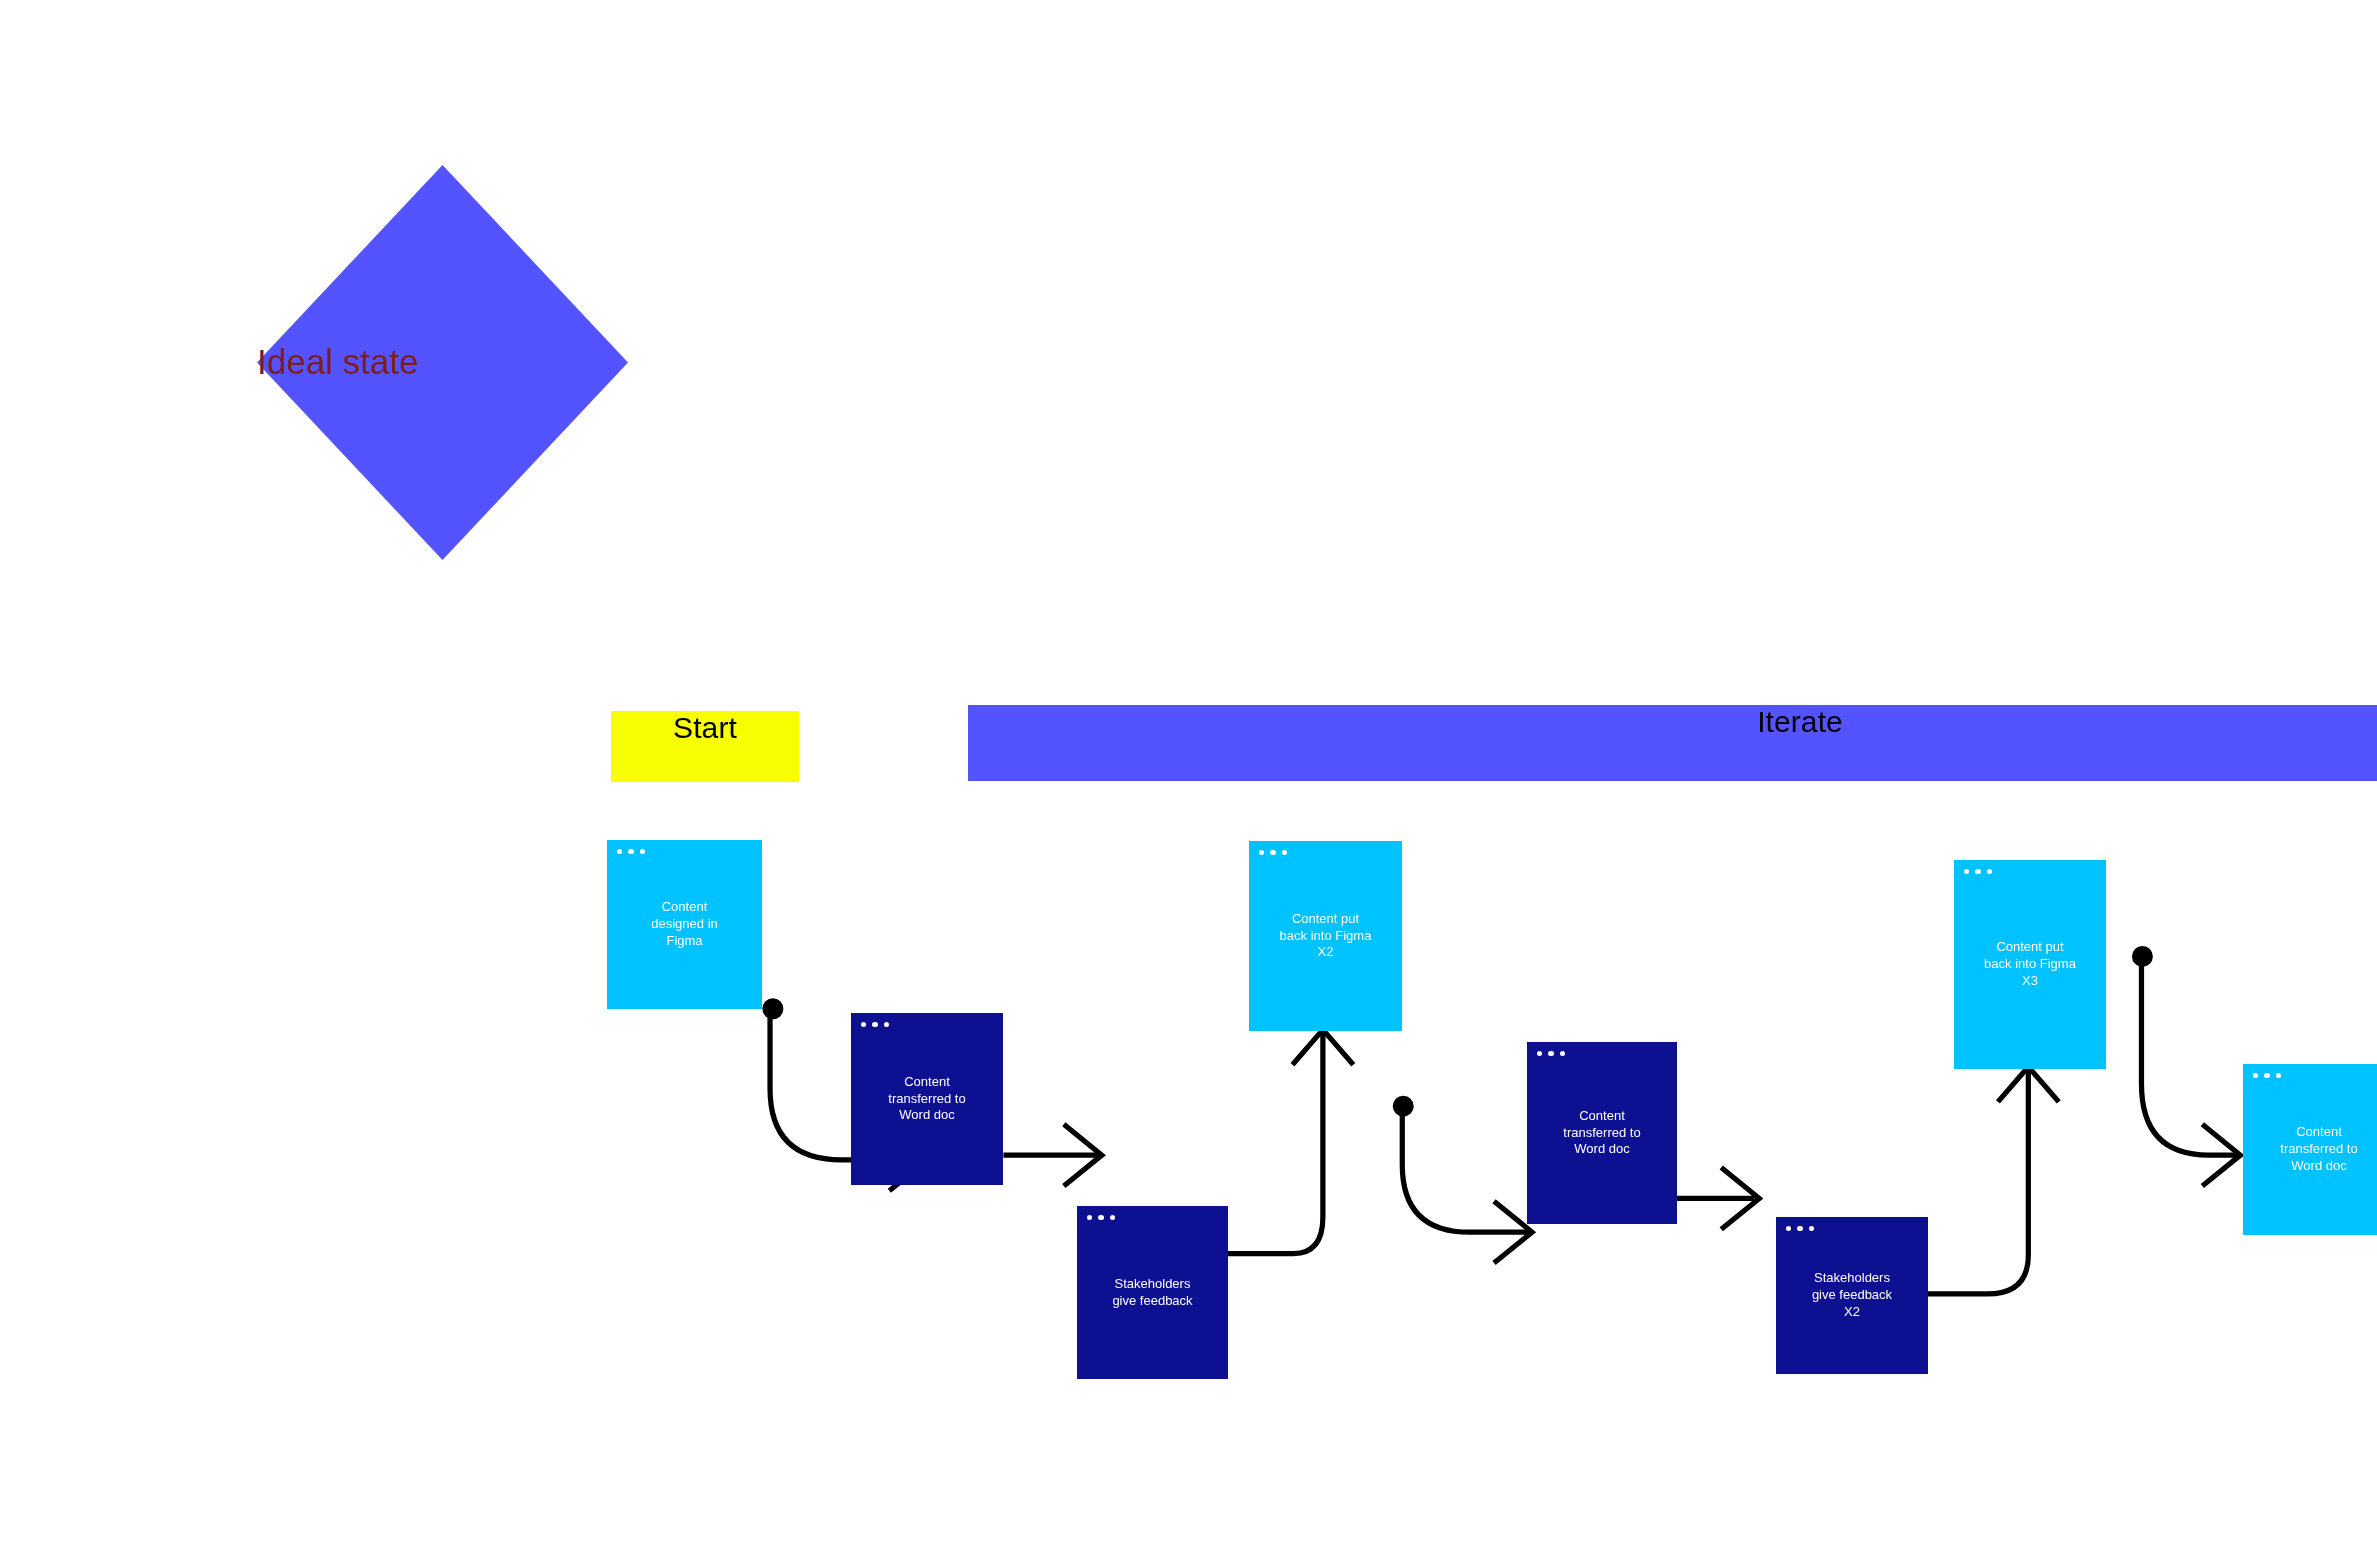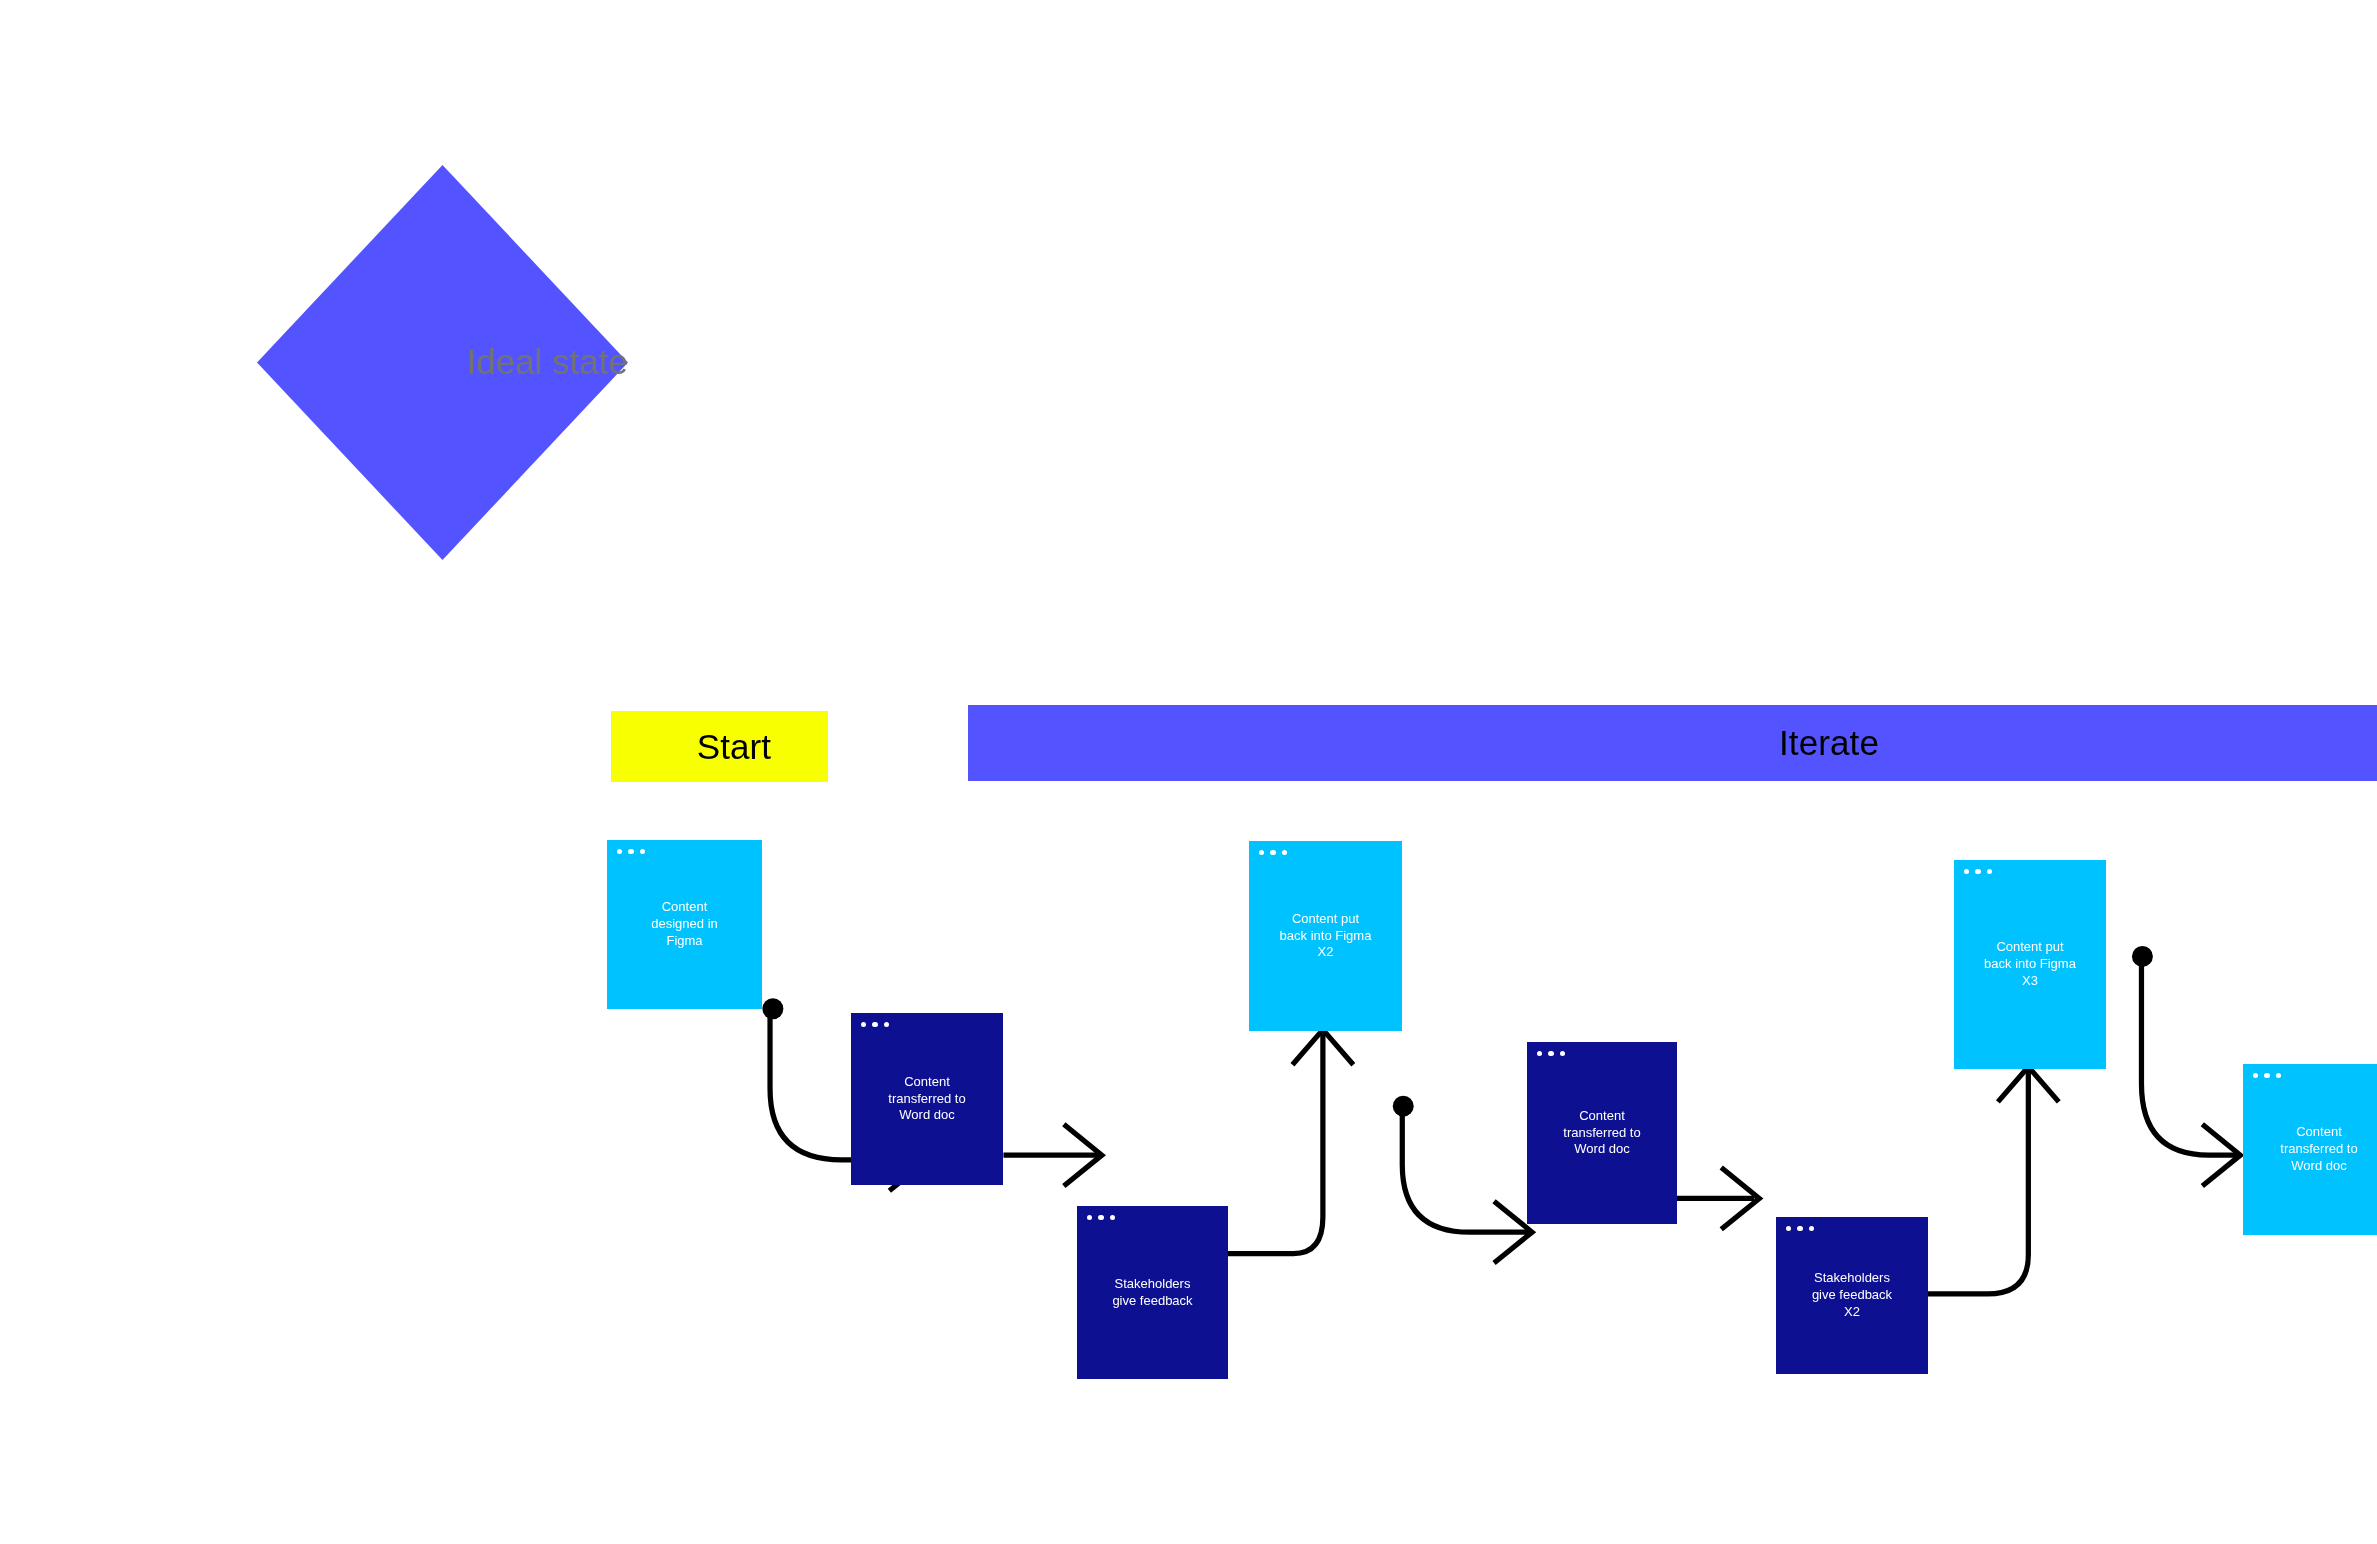--- a/index.html
+++ b/index.html
@@ -4,32 +4,32 @@
 <style>
   html,body{margin:0;padding:0;background:#ffffff;}
   body{width:3645px;height:1544px;position:relative;overflow:hidden;
        font-family:"Liberation Sans","DejaVu Sans",sans-serif;}
   #canvas{position:absolute;left:0;top:0;width:3645px;height:1544px;}
 
   
   #wires{position:absolute;left:0;top:0;width:3645px;height:1544px;pointer-events:none;}
 
   
-  .banner{position:absolute;display:flex;align-items:center;justify-content:center;
-          color:#000000;font-size:35px;font-weight:400;letter-spacing:0.1px;padding-left:29px;}
+  .banner{position:absolute;display:flex;align-items:flex-start;justify-content:center;
+          color:#000000;font-size:30px;font-weight:400;letter-spacing:0.1px;}
   .banner.start{background:#f7ff00;}
   .banner.iterate{background:#5353ff;}
 
   
   .diamond-wrap{position:absolute;}
   .diamond-shape{position:absolute;left:0;top:0;width:100%;height:100%;
                  background:#5353ff;
                  clip-path:polygon(50% 0%,100% 50%,50% 100%,0% 50%);}
-  .diamond-label{position:absolute;left:0;width:100%;text-align:right;
-                 color:#737373;font-size:35px;font-weight:400;}
+  .diamond-label{position:absolute;left:0;width:100%;text-align:left;
+                 color:#7f1d1d;font-size:35px;font-weight:400;}
 
   
   .card{position:absolute;box-sizing:border-box;display:flex;
         align-items:center;justify-content:center;text-align:center;}
   .card.cyan{background:#00c2ff;}
   .card.navy{background:#0d1191;}
   .card .dots{position:absolute;left:9.5px;top:8.6px;display:flex;gap:6.7px;}
   .card .dots i{display:block;width:5.2px;height:5.2px;border-radius:50%;
                 background:#ffffff;}
   .card .ctext{color:#ffffff;font-size:13px;line-height:1.30;

